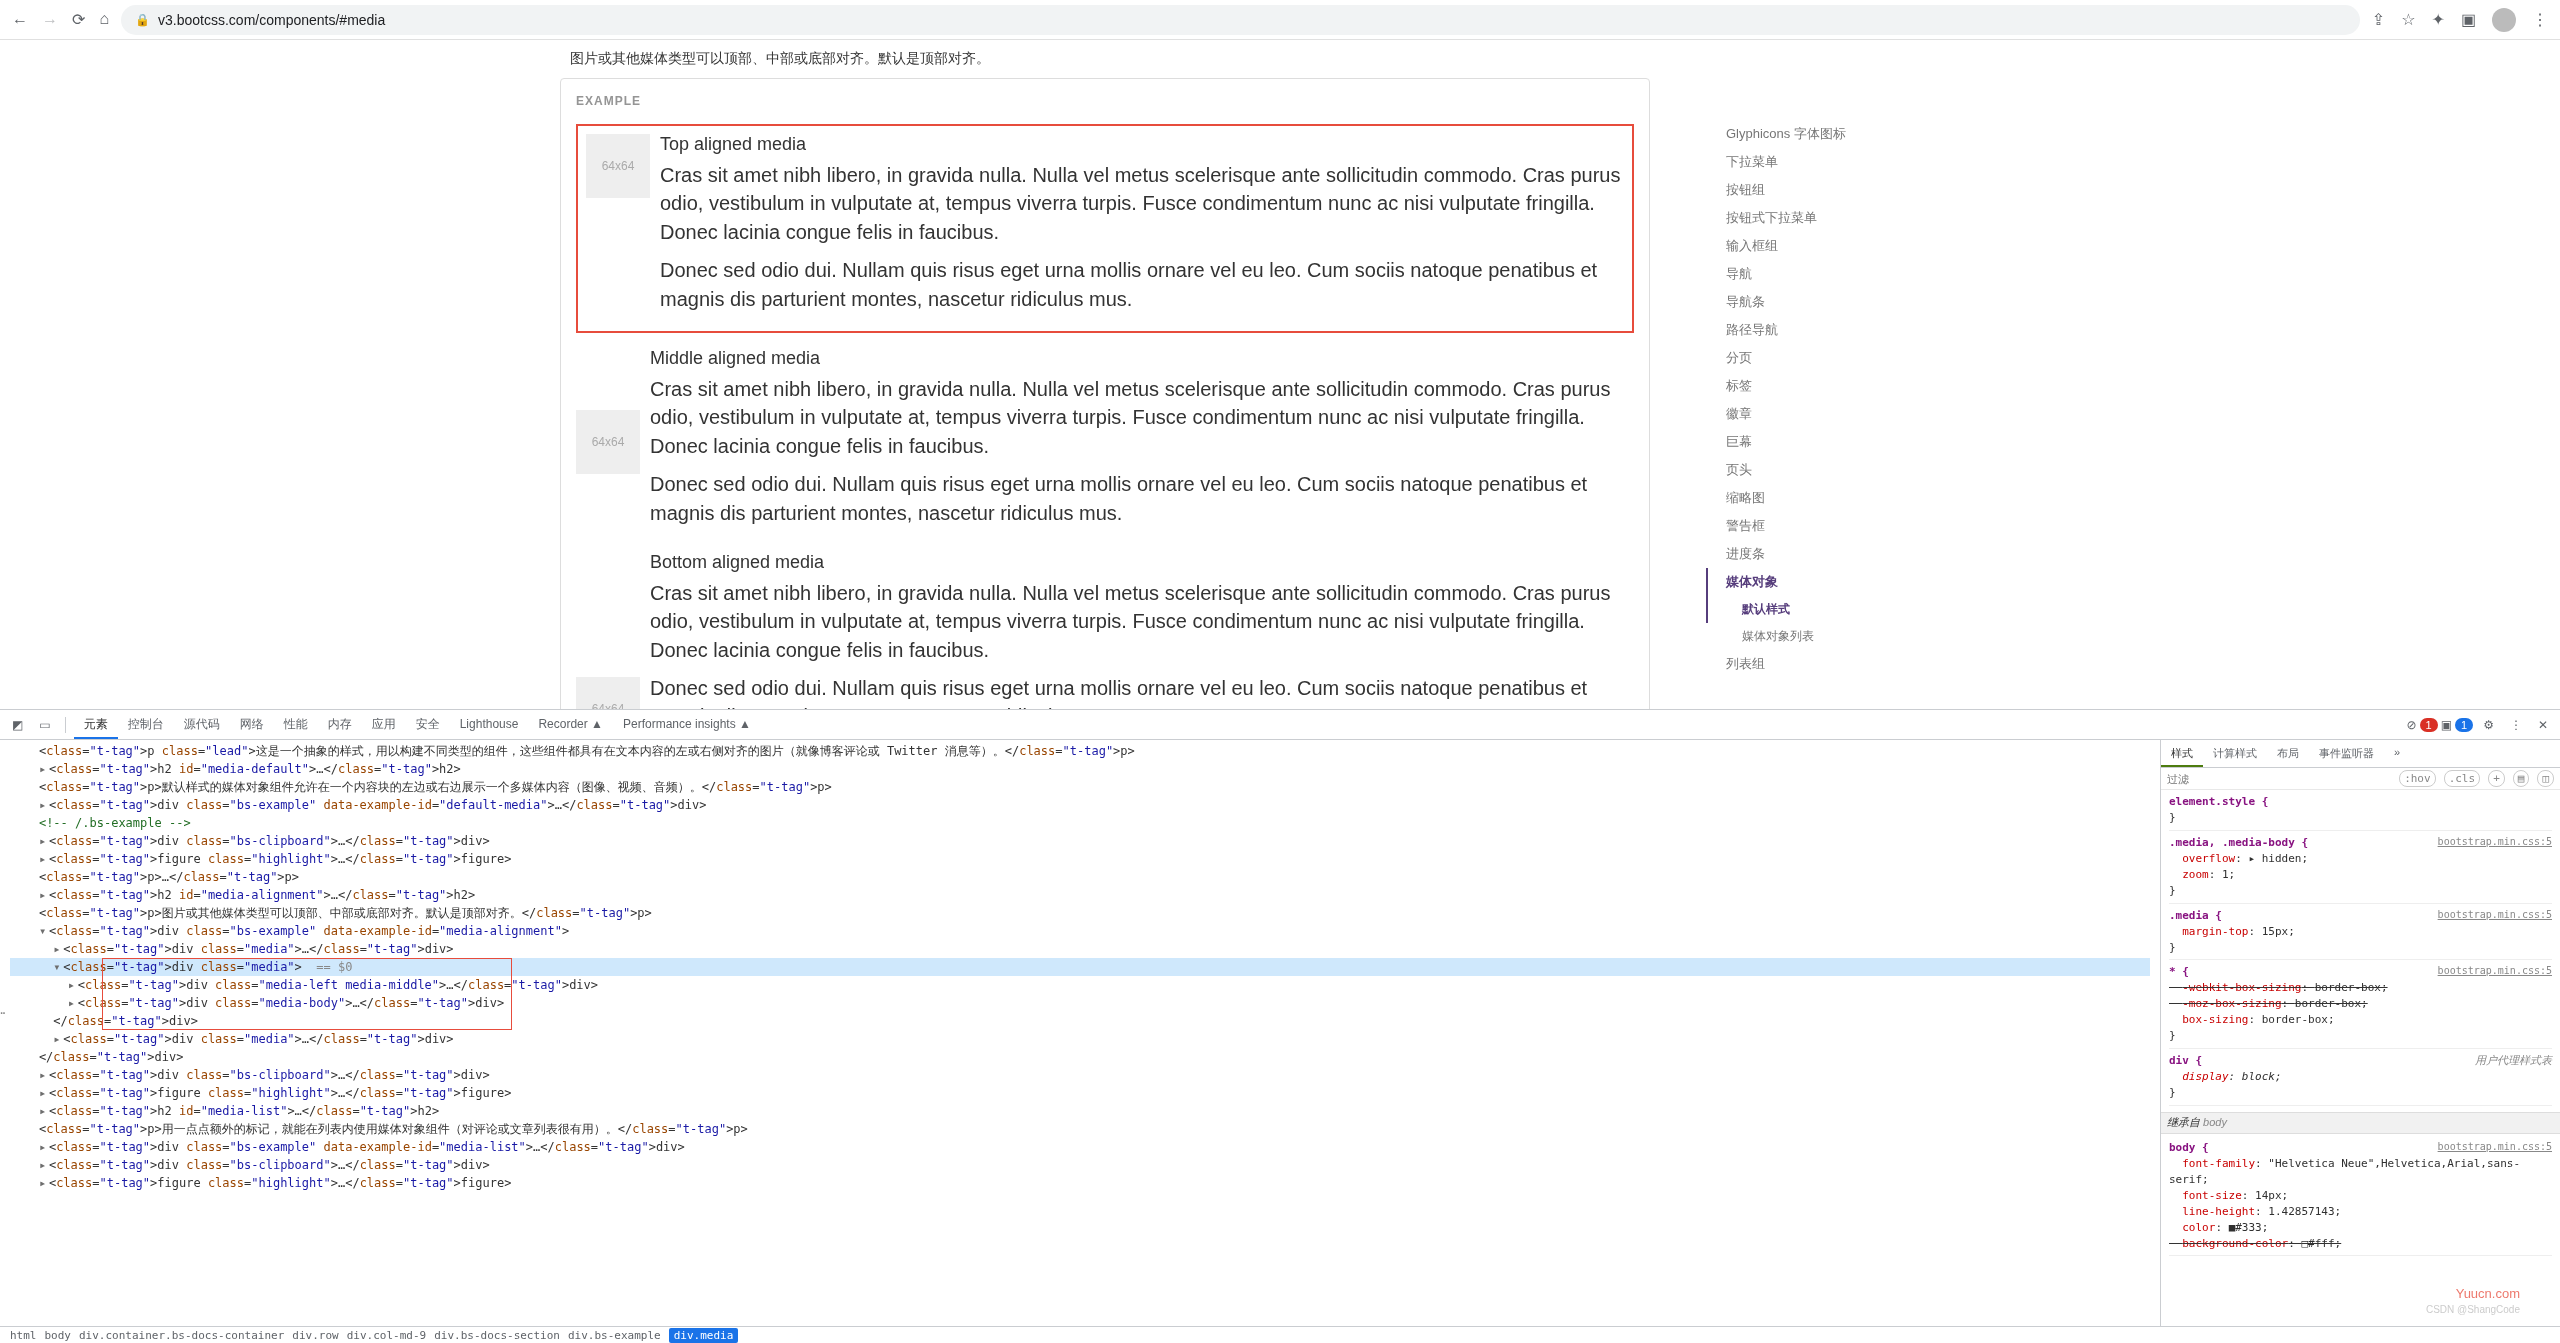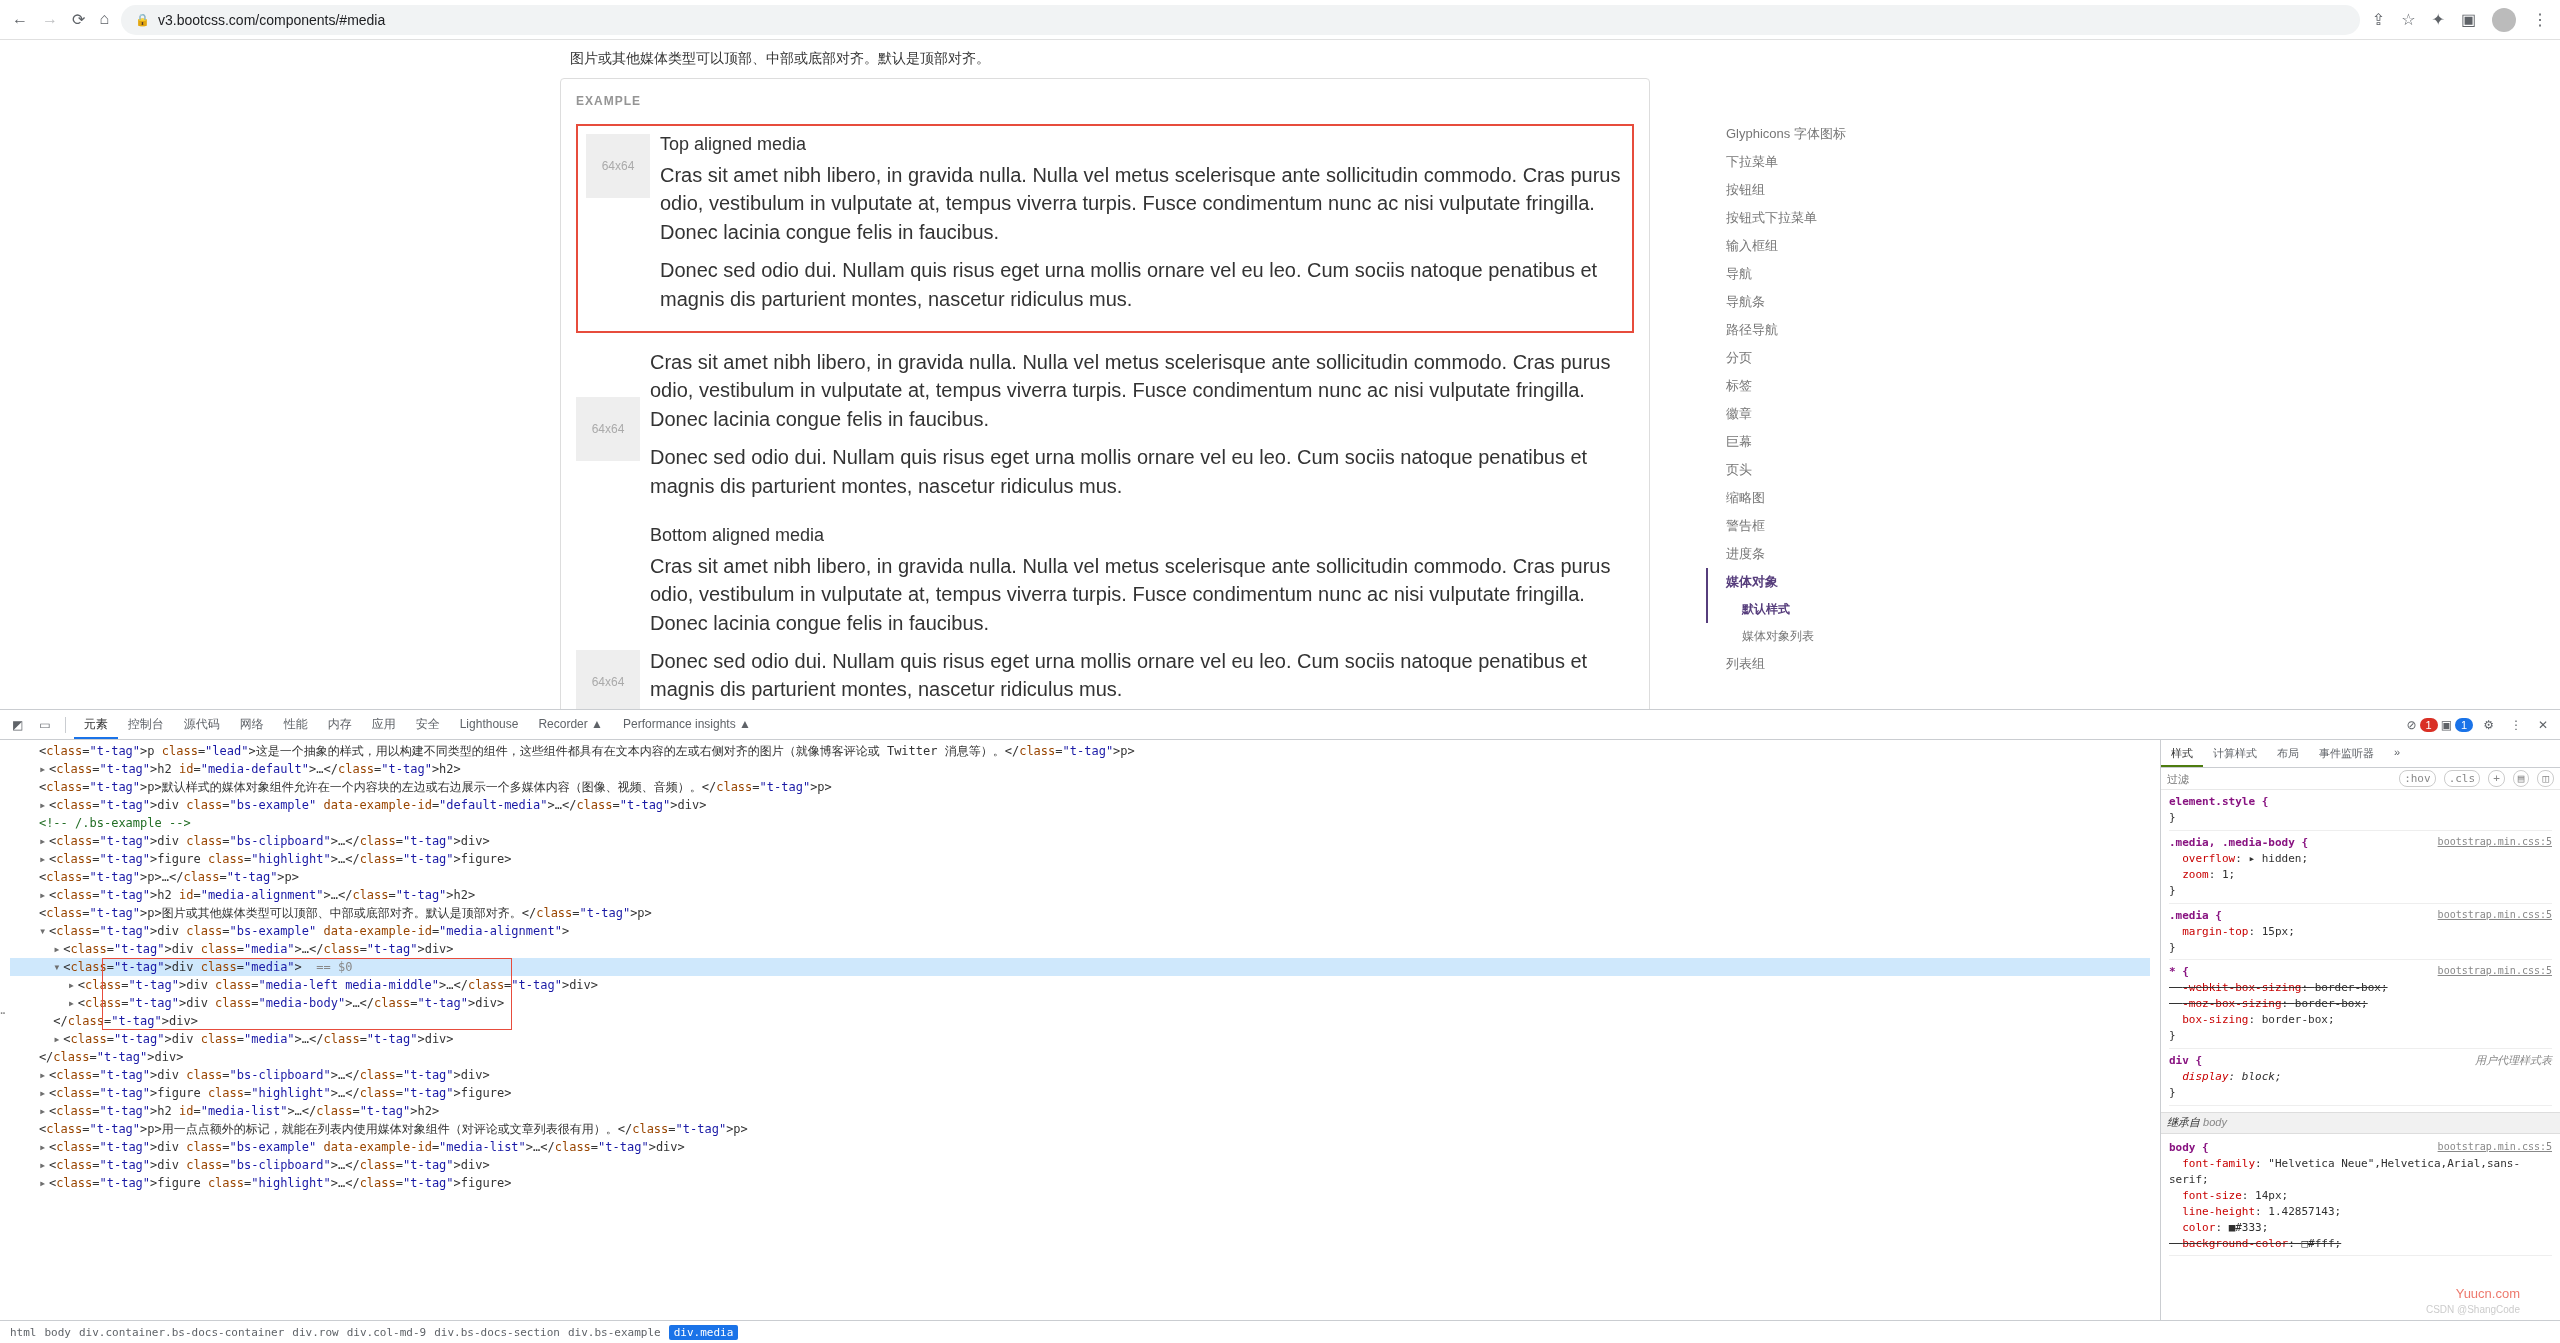--- a/index.html
+++ b/index.html
@@ -63,21 +63,21 @@
 .dt-styles .filter-row .btn { color: #888; padding: 1px 4px; border: 1px solid #ccc; border-radius: 8px; cursor: pointer; }
 .dt-styles .rules { flex: 1; overflow: auto; padding: 4px 8px; line-height: 1.45; }
 .dt-styles .sel { color: #881280; font-weight: bold; }
 .dt-styles .prop { color: #c80000; }
 .dt-styles .val { color: #303030; }
 .dt-styles .src { float: right; color: #888; font-size: 10px; text-decoration: underline; }
 .dt-styles .strike { text-decoration: line-through; }
 .dt-styles .inh { background: #f1f1f1; padding: 2px 6px; margin: 6px -8px; border-top: 1px solid #ddd; border-bottom: 1px solid #ddd; font-family: Arial; font-style: italic; }
 .dt-styles .inh a { color: #888; }
 .dt-styles .ua { color: #888; font-style: italic; float: right; }
-.dt-crumbs { height: 23px; border-top: 1px solid #cacdd1; display: flex; align-items: center; padding: 0 10px; gap: 4px; font-size: 11px; color: #5f6368; font-family: Menlo, monospace; }
+.dt-crumbs { height: 17px; border-top: 1px solid #cacdd1; display: flex; align-items: center; padding: 0 10px; gap: 4px; font-size: 11px; color: #5f6368; font-family: Menlo, monospace; }
 .dt-crumbs span { cursor: pointer; }
 .dt-crumbs span.active { background: #1a73e8; color: #fff; padding: 1px 5px; border-radius: 2px; }
 .dt-crumbs .sep { color: #bbb; }
 .watermark { position: absolute; right: 40px; bottom: 42px; color: #e74c3c; font-size: 13px; opacity: 0.75; pointer-events: none; }
 .sub-wm { position: absolute; right: 40px; bottom: 28px; color: #ccc; font-size: 10px; }
 </style>
 </head>
 <body>
 
 <div class="browser">
@@ -118,20 +118,21 @@
                   <p>Cras sit amet nibh libero, in gravida nulla. Nulla vel metus scelerisque ante sollicitudin commodo. Cras purus odio, vestibulum in vulputate at, tempus viverra turpis. Fusce condimentum nunc ac nisi vulputate fringilla. Donec lacinia congue felis in faucibus.</p>
                   <p>Donec sed odio dui. Nullam quis risus eget urna mollis ornare vel eu leo. Cum sociis natoque penatibus et magnis dis parturient montes, nascetur ridiculus mus.</p>
                 </div>
               </div>
             </div>
             <div class="media">
               <div class="media-left middle">
                   <div class="media-placeholder">64x64</div>
                 </div>
               <div class="media-body">
+                <h4 class="media-heading">Middle aligned media</h4>
                 <p>Cras sit amet nibh libero, in gravida nulla. Nulla vel metus scelerisque ante sollicitudin commodo. Cras purus odio, vestibulum in vulputate at, tempus viverra turpis. Fusce condimentum nunc ac nisi vulputate fringilla. Donec lacinia congue felis in faucibus.</p>
                 <p>Donec sed odio dui. Nullam quis risus eget urna mollis ornare vel eu leo. Cum sociis natoque penatibus et magnis dis parturient montes, nascetur ridiculus mus.</p>
               </div>
             </div>
             <div class="media">
               <div class="media-left bottom">
                   <div class="media-placeholder">64x64</div>
                 </div>
               <div class="media-body">
                 <h4 class="media-heading">Bottom aligned media</h4>

